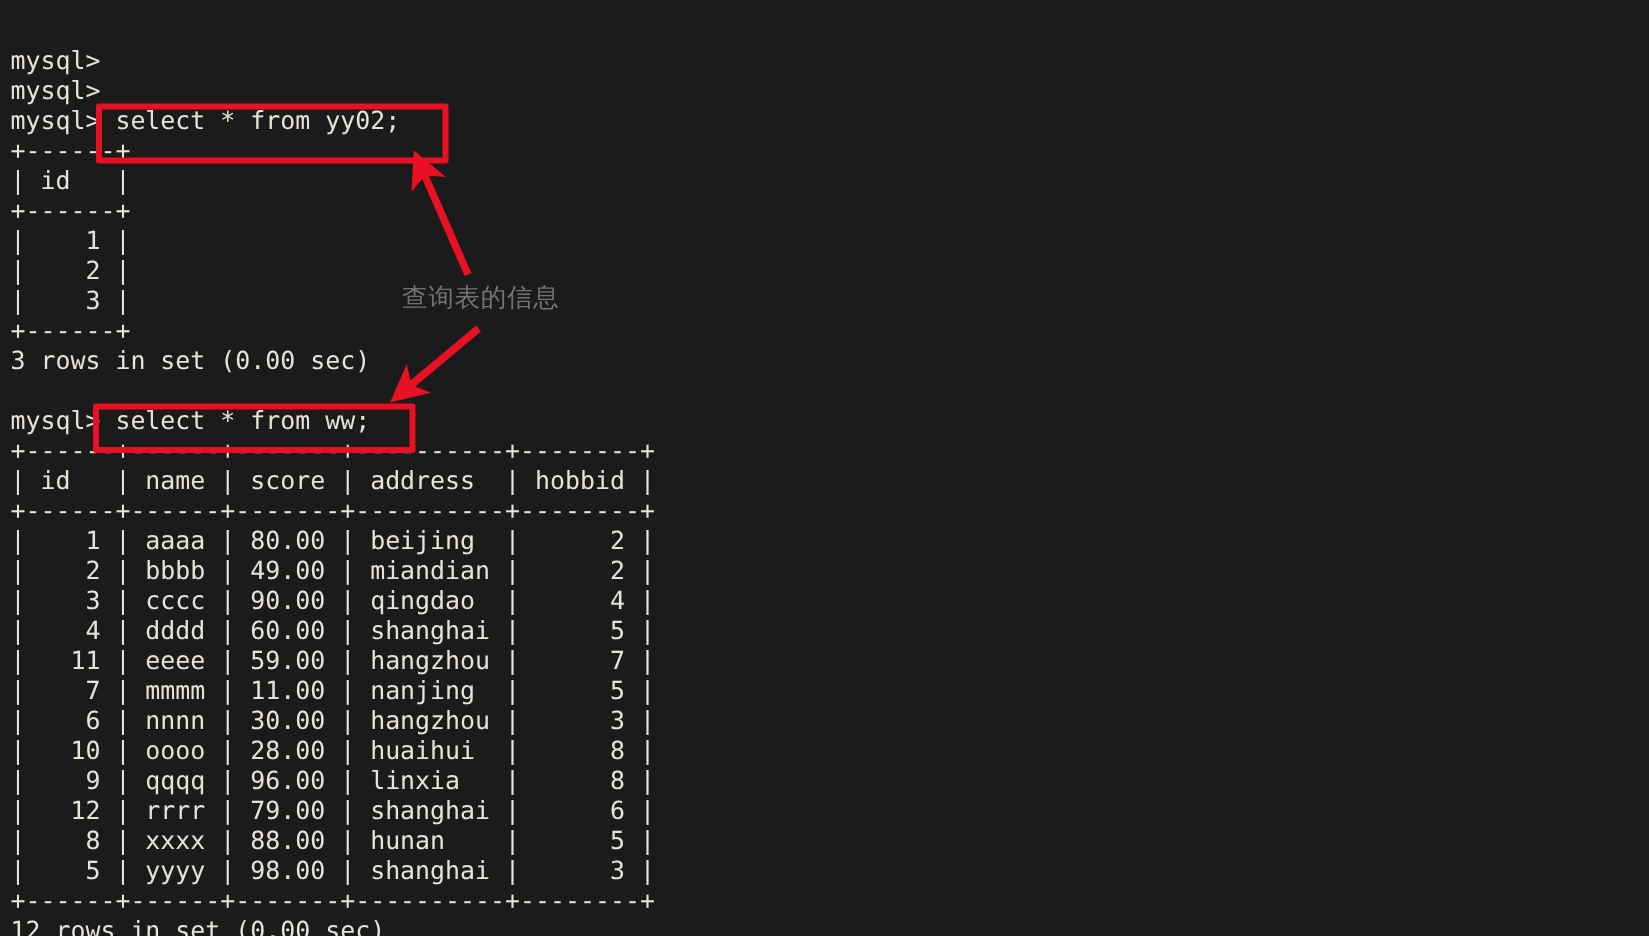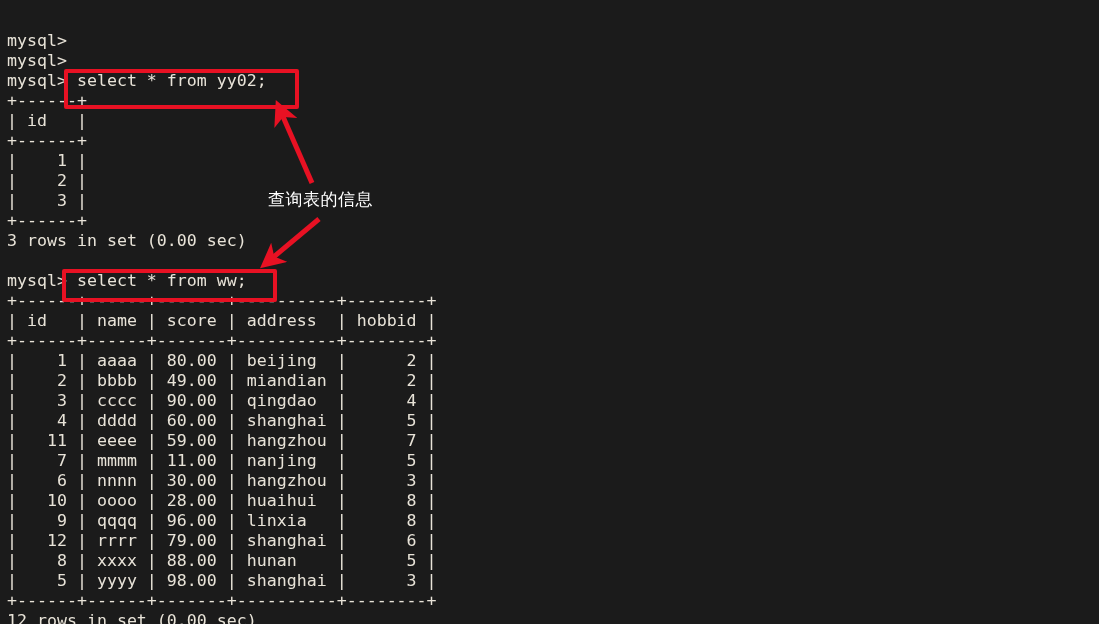--- a/index.html
+++ b/index.html
@@ -63,21 +63,21 @@
     overflow: visible;
   }
 
   #anno-label {
     position: absolute;
     left: 268px;
     top: 160px;
     font-family: "DejaVu Sans", "Liberation Sans", sans-serif;
     font-size: 17px;
     line-height: 22px;
-    color: #ffffff;
+    color: #737373;
     white-space: nowrap;
     z-index: 4;
     letter-spacing: 0.5px;
   }
 </style>
 </head>
 <body>
 
 <div id="screen">
 

